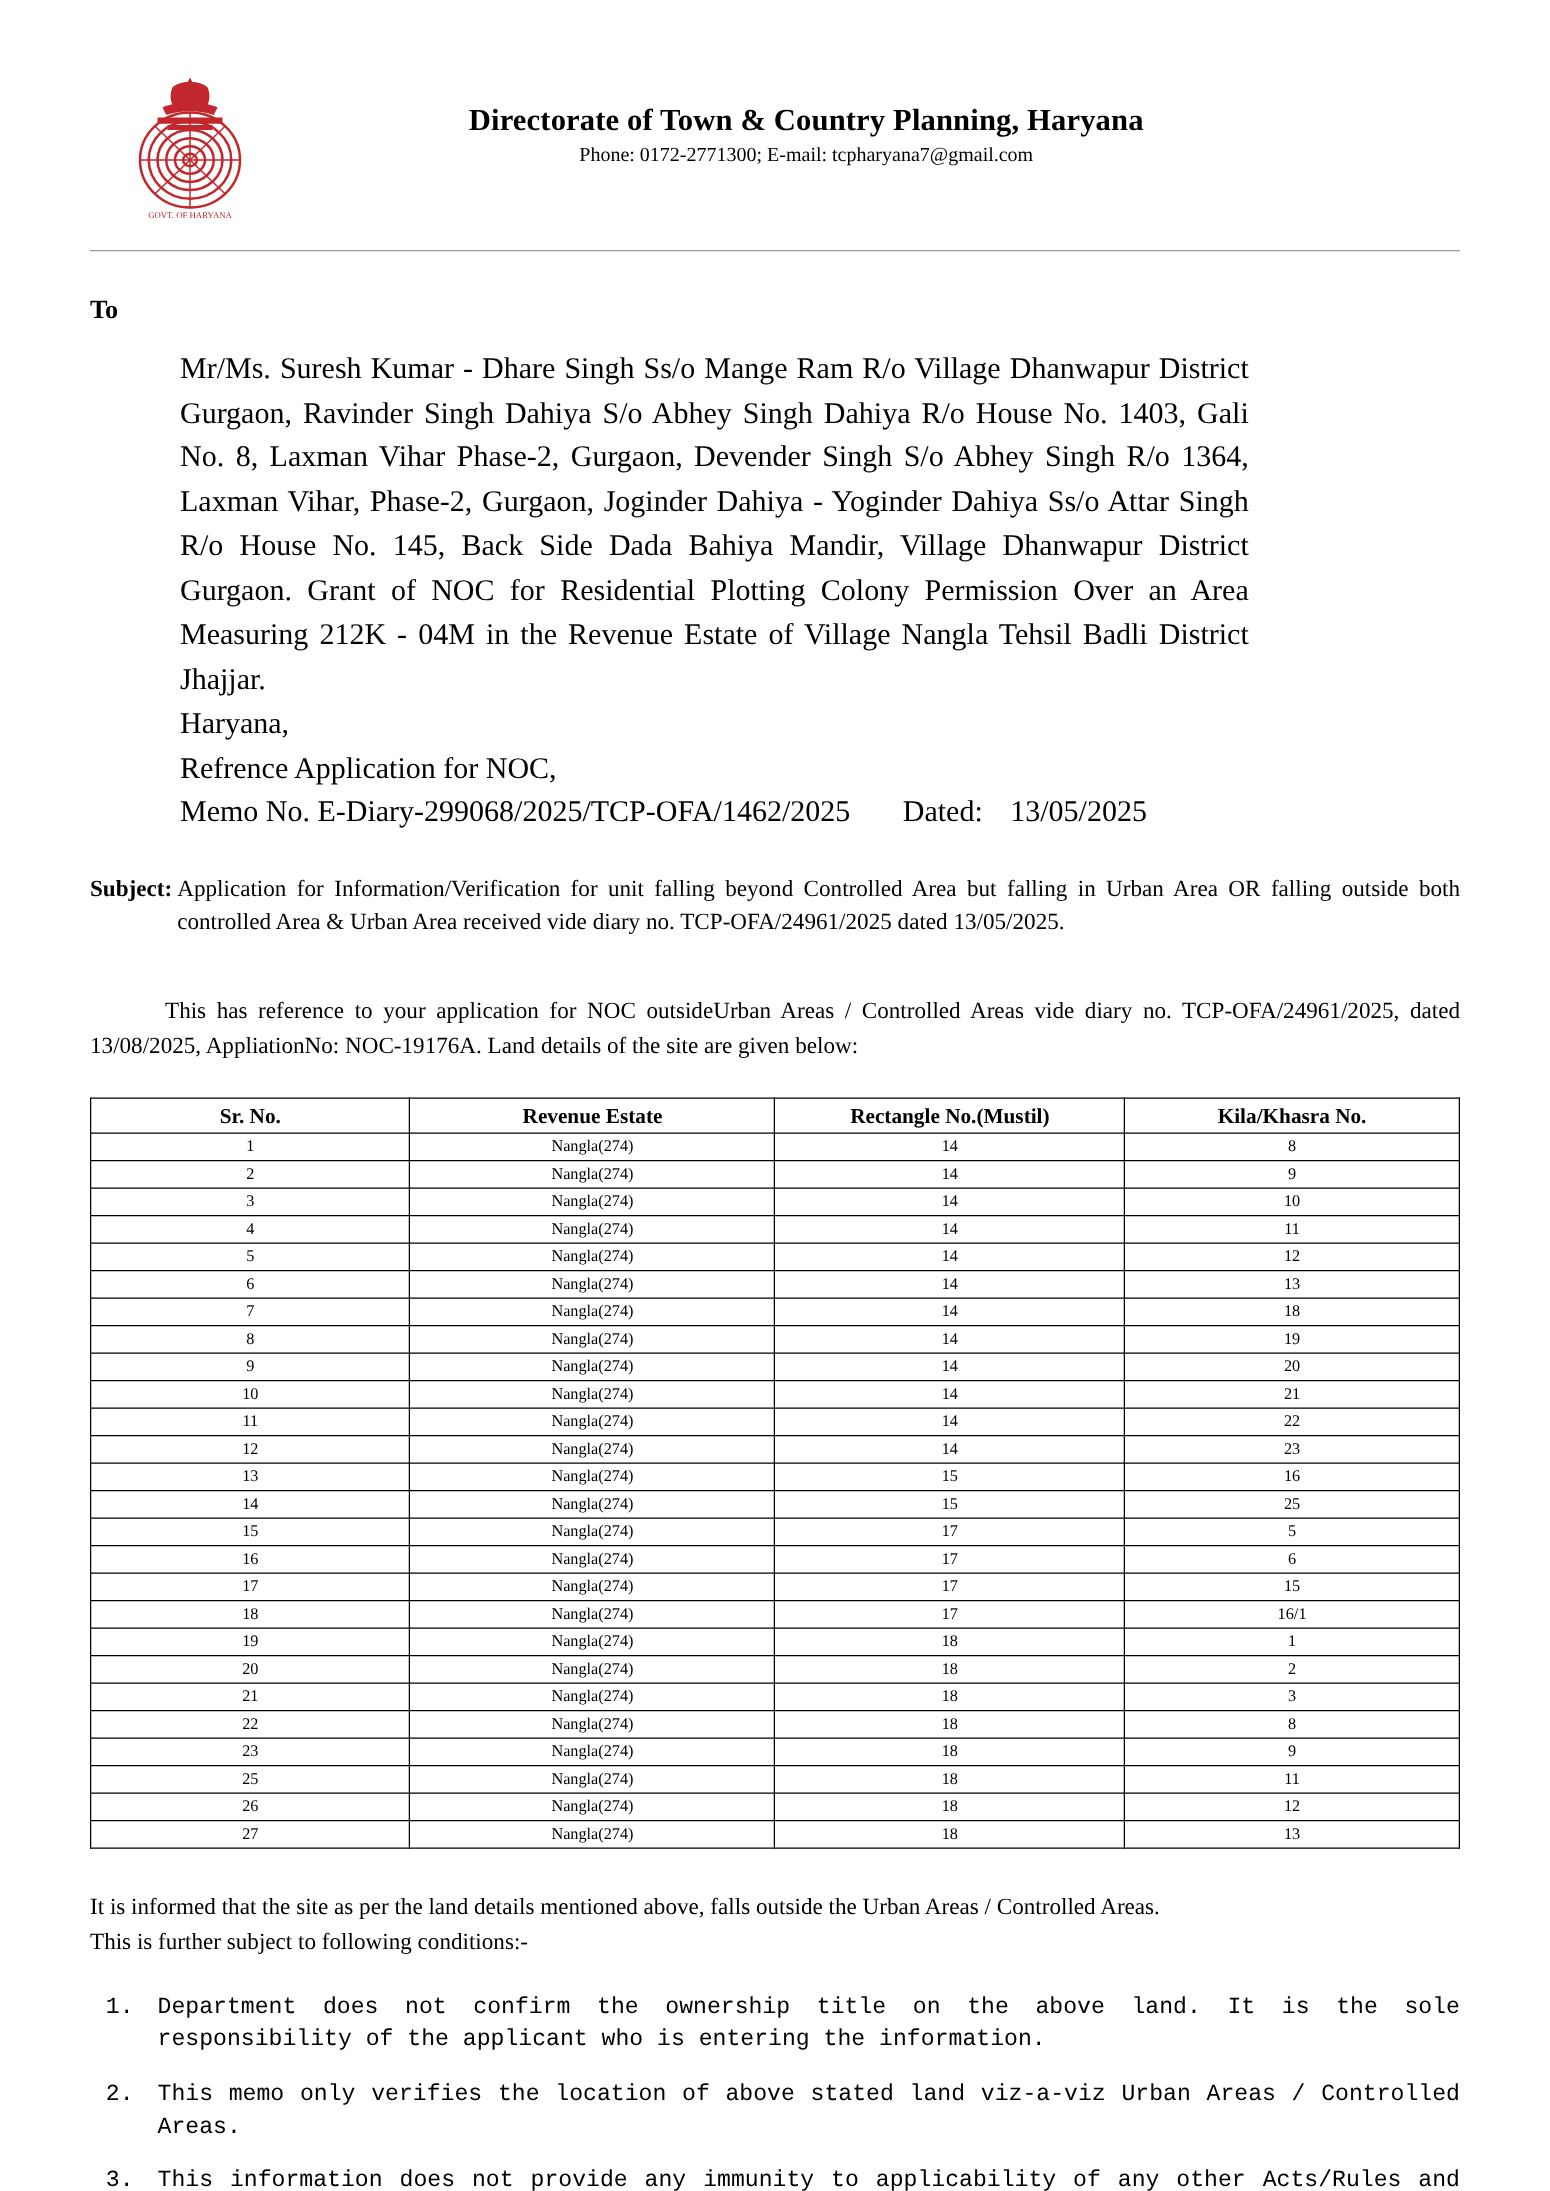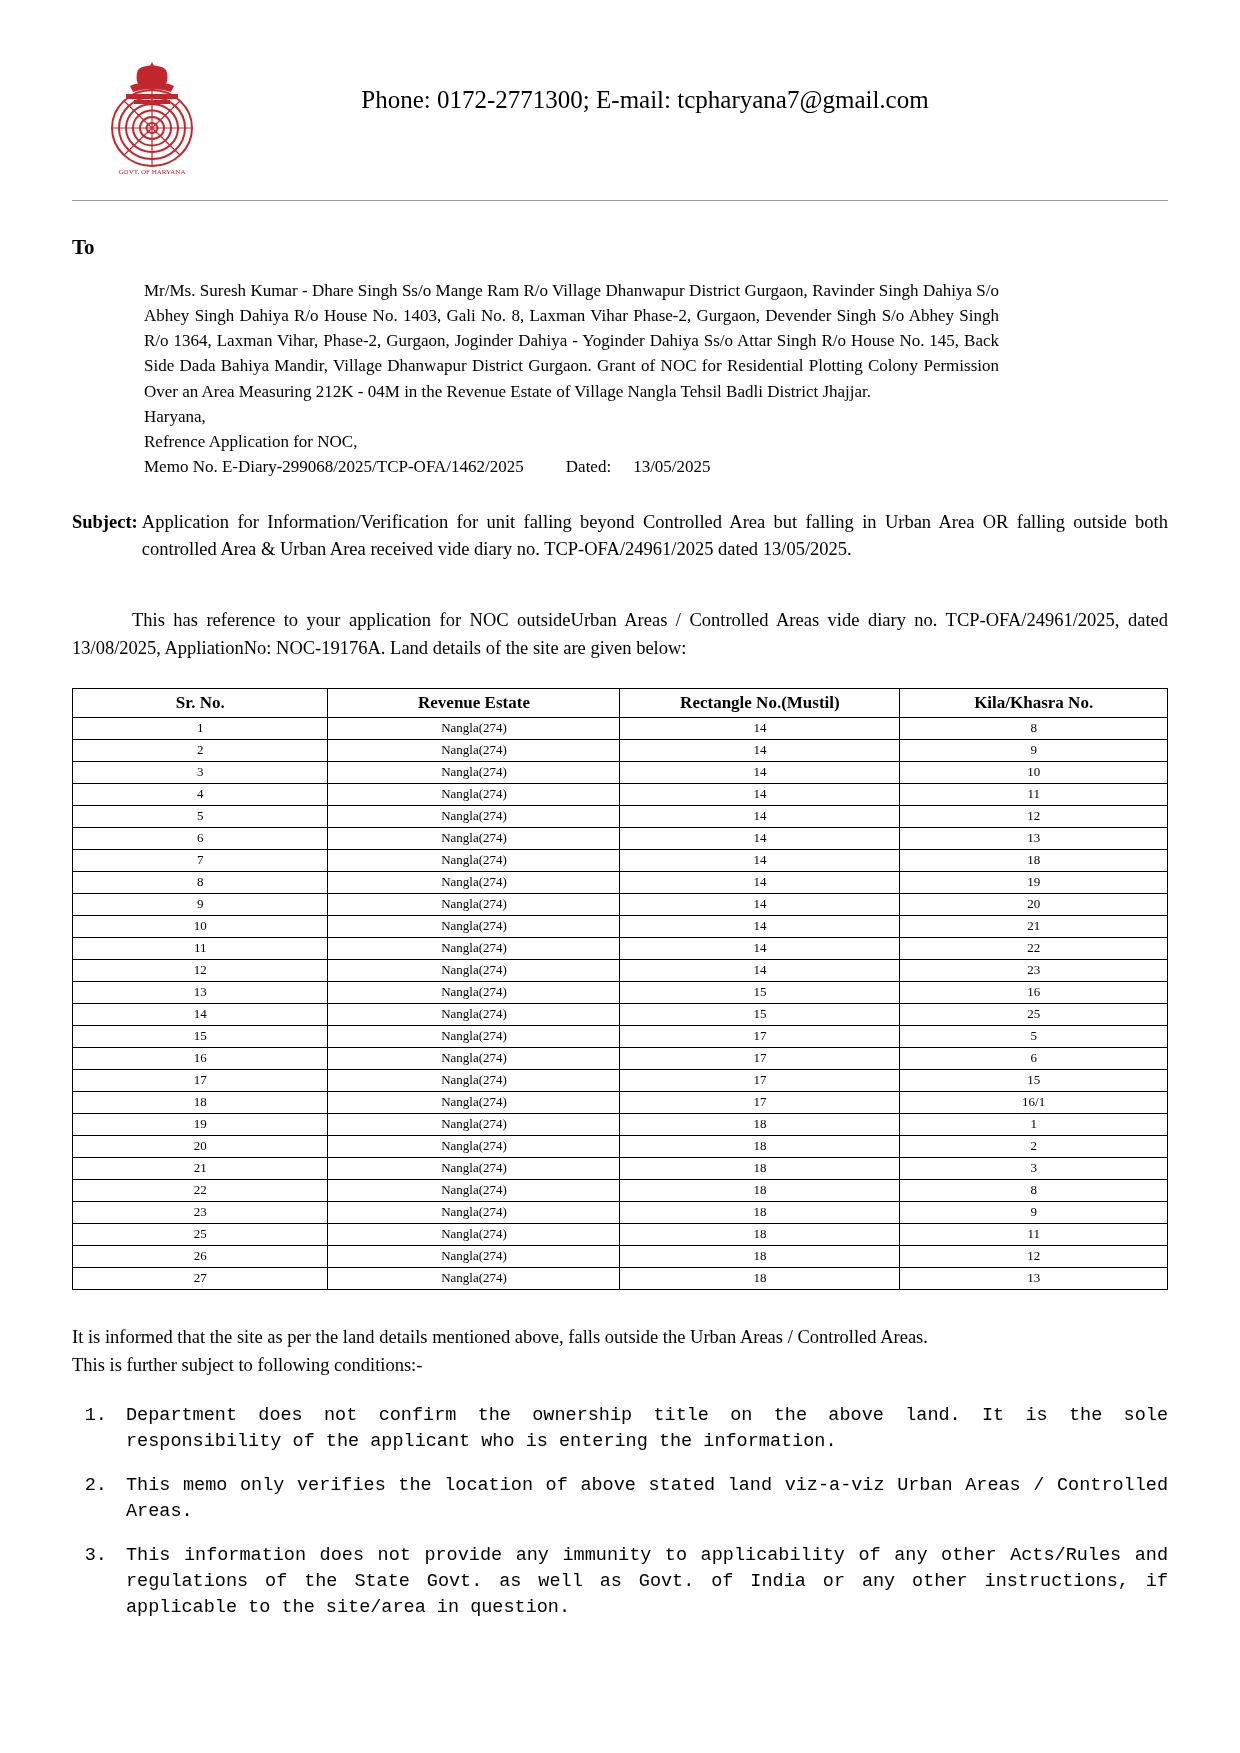--- a/index.html
+++ b/index.html
@@ -49,40 +49,40 @@
     font-weight: bold;
     letter-spacing: 0.1px;
     line-height: 1.25;
   }
   .org-line {
     font-size: 18.5px;
     line-height: 1.45;
     margin-top: 6px;
   }
   .org-line2 {
-    font-size: 25px;
+    font-size: 16px;
     line-height: 1.45;
   }
   .header-rule {
     border: none;
     border-top: 1px solid #9a9a9a;
     margin: 22px 0 0 0;
   }
 
   
   .to-label {
     font-size: 21px;
     font-weight: bold;
     margin-top: 34px;
     margin-left: 0px;
   }
   .addr-block {
     margin-top: 18px;
     margin-left: 72px;
-    font-size: 17px;
+    font-size: 24px;
     line-height: 1.48;
     text-align: justify;
     max-width: 855px;
   }
   .addr-line { display: block; }
   .memo-line {
     margin-top: 0px;
   }
   .memo-dated {
     display: inline-block;
@@ -191,20 +191,21 @@
           <path d="M56 6 l5 10 h-10 z"></path>
           <path d="M42 14 c4 -6 24 -6 28 0 c2 4 2 10 0 14 c-8 5 -20 5 -28 0 c-2 -4 -2 -10 0 -14 z"></path>
           <path d="M34 30 c10 -5 34 -5 44 0 l-3 6 c-12 -4 -26 -4 -38 0 z"></path>
           <path d="M30 38 h52 v5 h-52 z"></path>
           <rect x="38" y="44" width="36" height="4"></rect>
         </g>
         <text x="56" y="118" text-anchor="middle" font-size="7" fill="#c1272d" font-family="'Liberation Serif', serif">GOVT. OF HARYANA</text>
       </svg>
     </div>
     <div class="header-text">
+      <div class="org-title">Directorate of Town &amp; Country Planning, Haryana</div>
       <div class="org-line2">Phone: 0172-2771300; E-mail: tcpharyana7@gmail.com</div>
     </div>
   </div>
   <hr class="header-rule">
 
   <div class="to-label">To</div>
 
   <div class="addr-block">
     <span class="addr-line">Mr/Ms. Suresh Kumar - Dhare Singh Ss/o Mange Ram R/o Village Dhanwapur District Gurgaon, Ravinder Singh Dahiya S/o Abhey Singh Dahiya R/o House No. 1403, Gali No. 8, Laxman Vihar Phase-2, Gurgaon, Devender Singh S/o Abhey Singh R/o 1364, Laxman Vihar, Phase-2, Gurgaon, Joginder Dahiya - Yoginder Dahiya Ss/o Attar Singh R/o House No. 145, Back Side Dada Bahiya Mandir, Village Dhanwapur District Gurgaon. Grant of NOC for Residential Plotting Colony Permission Over an Area Measuring 212K - 04M in the Revenue Estate of Village Nangla Tehsil Badli District Jhajjar.</span>
     <span class="addr-line">Haryana,</span>

